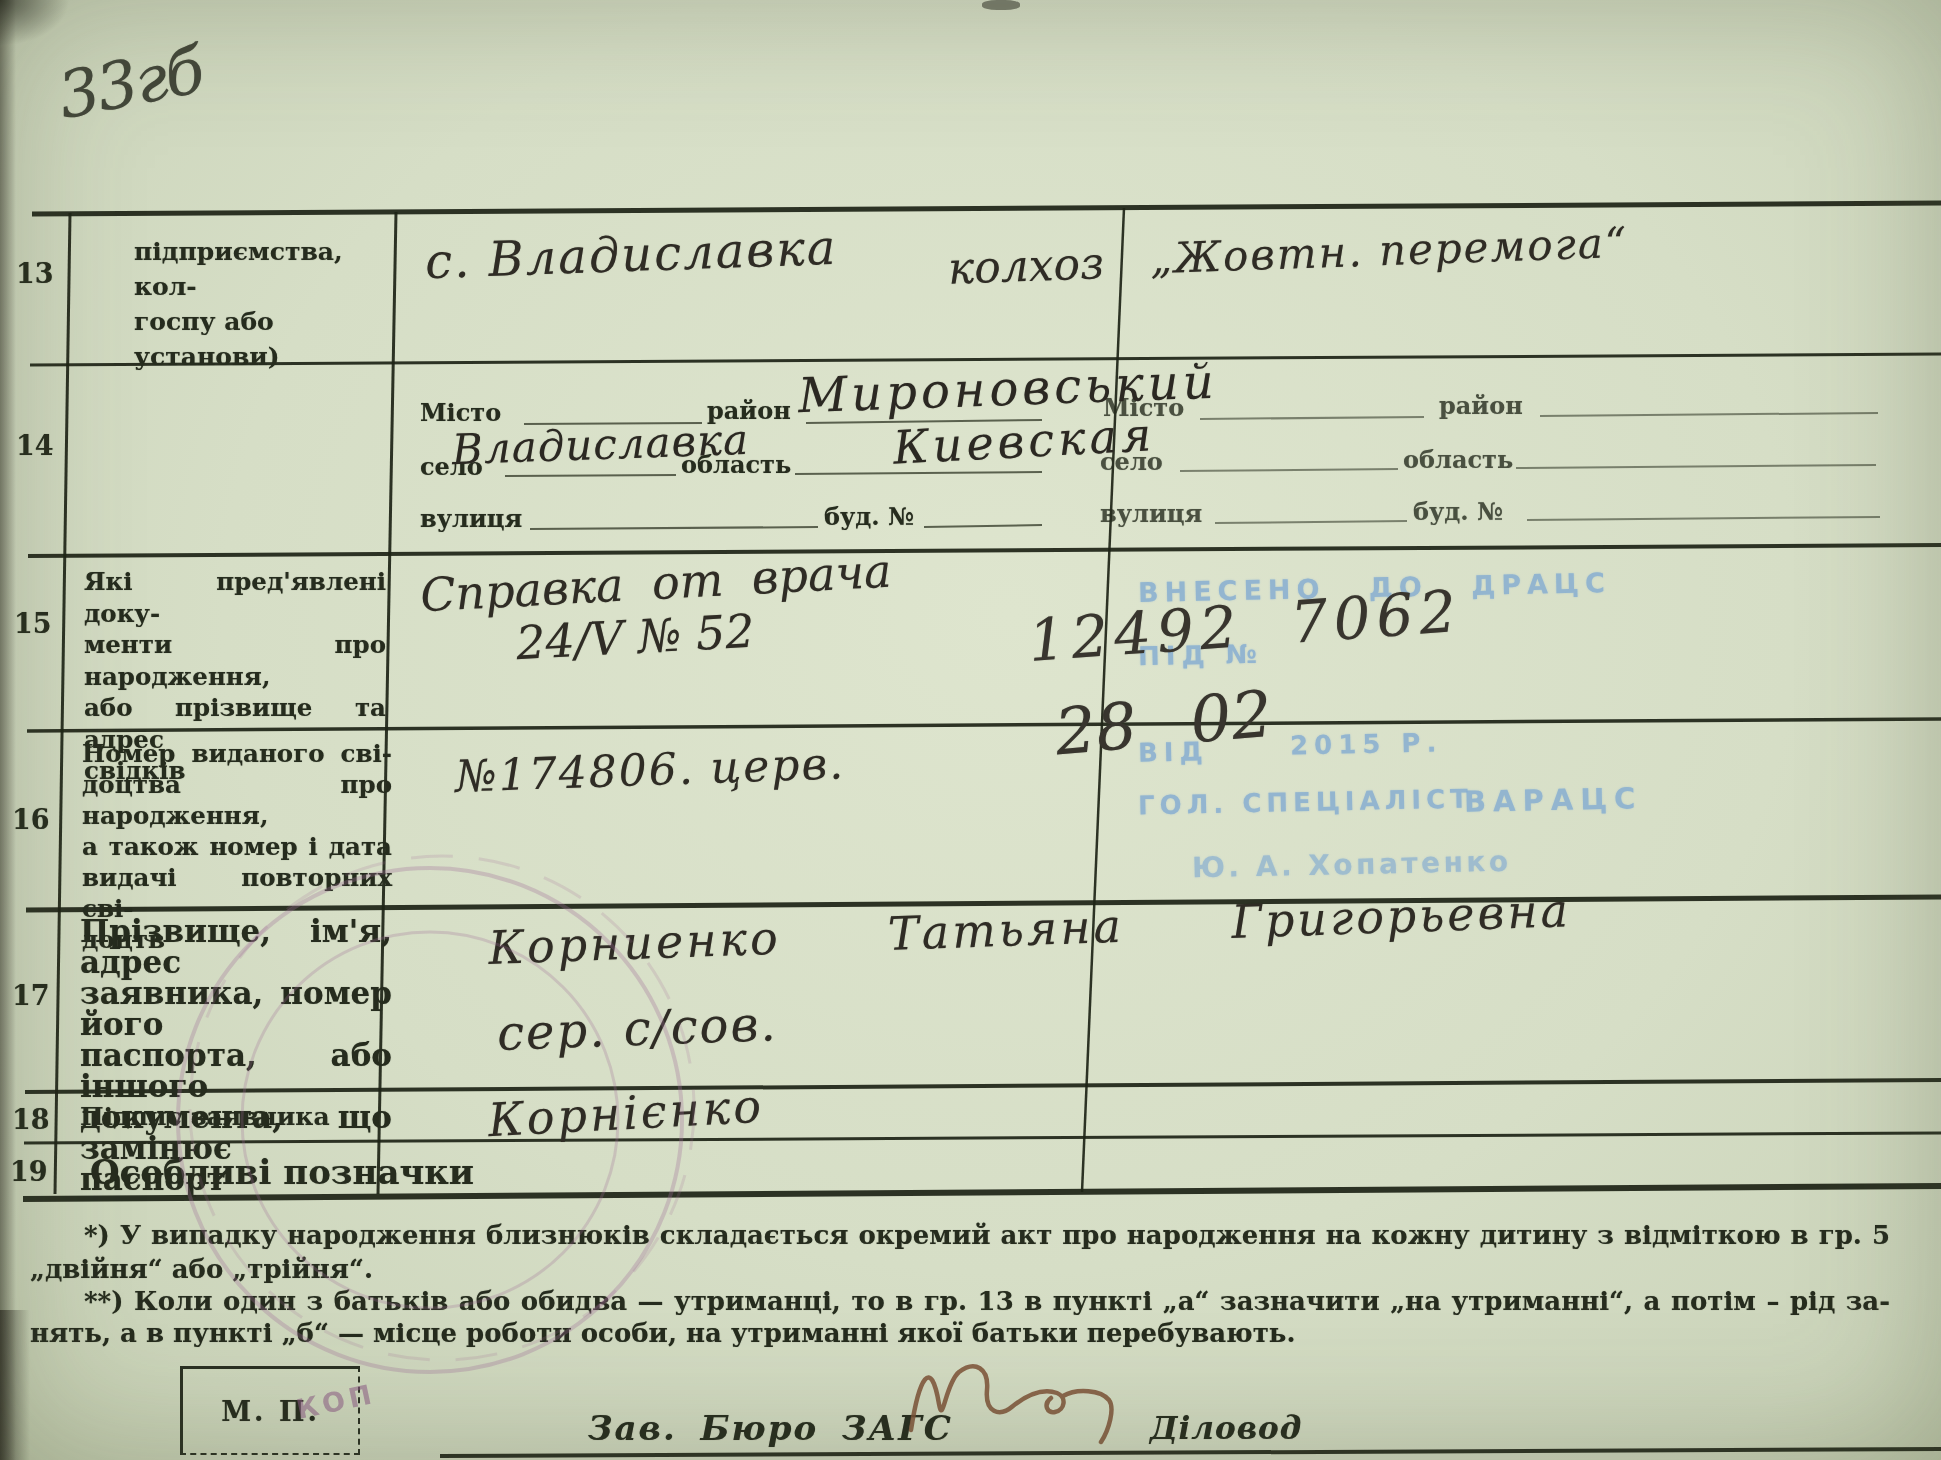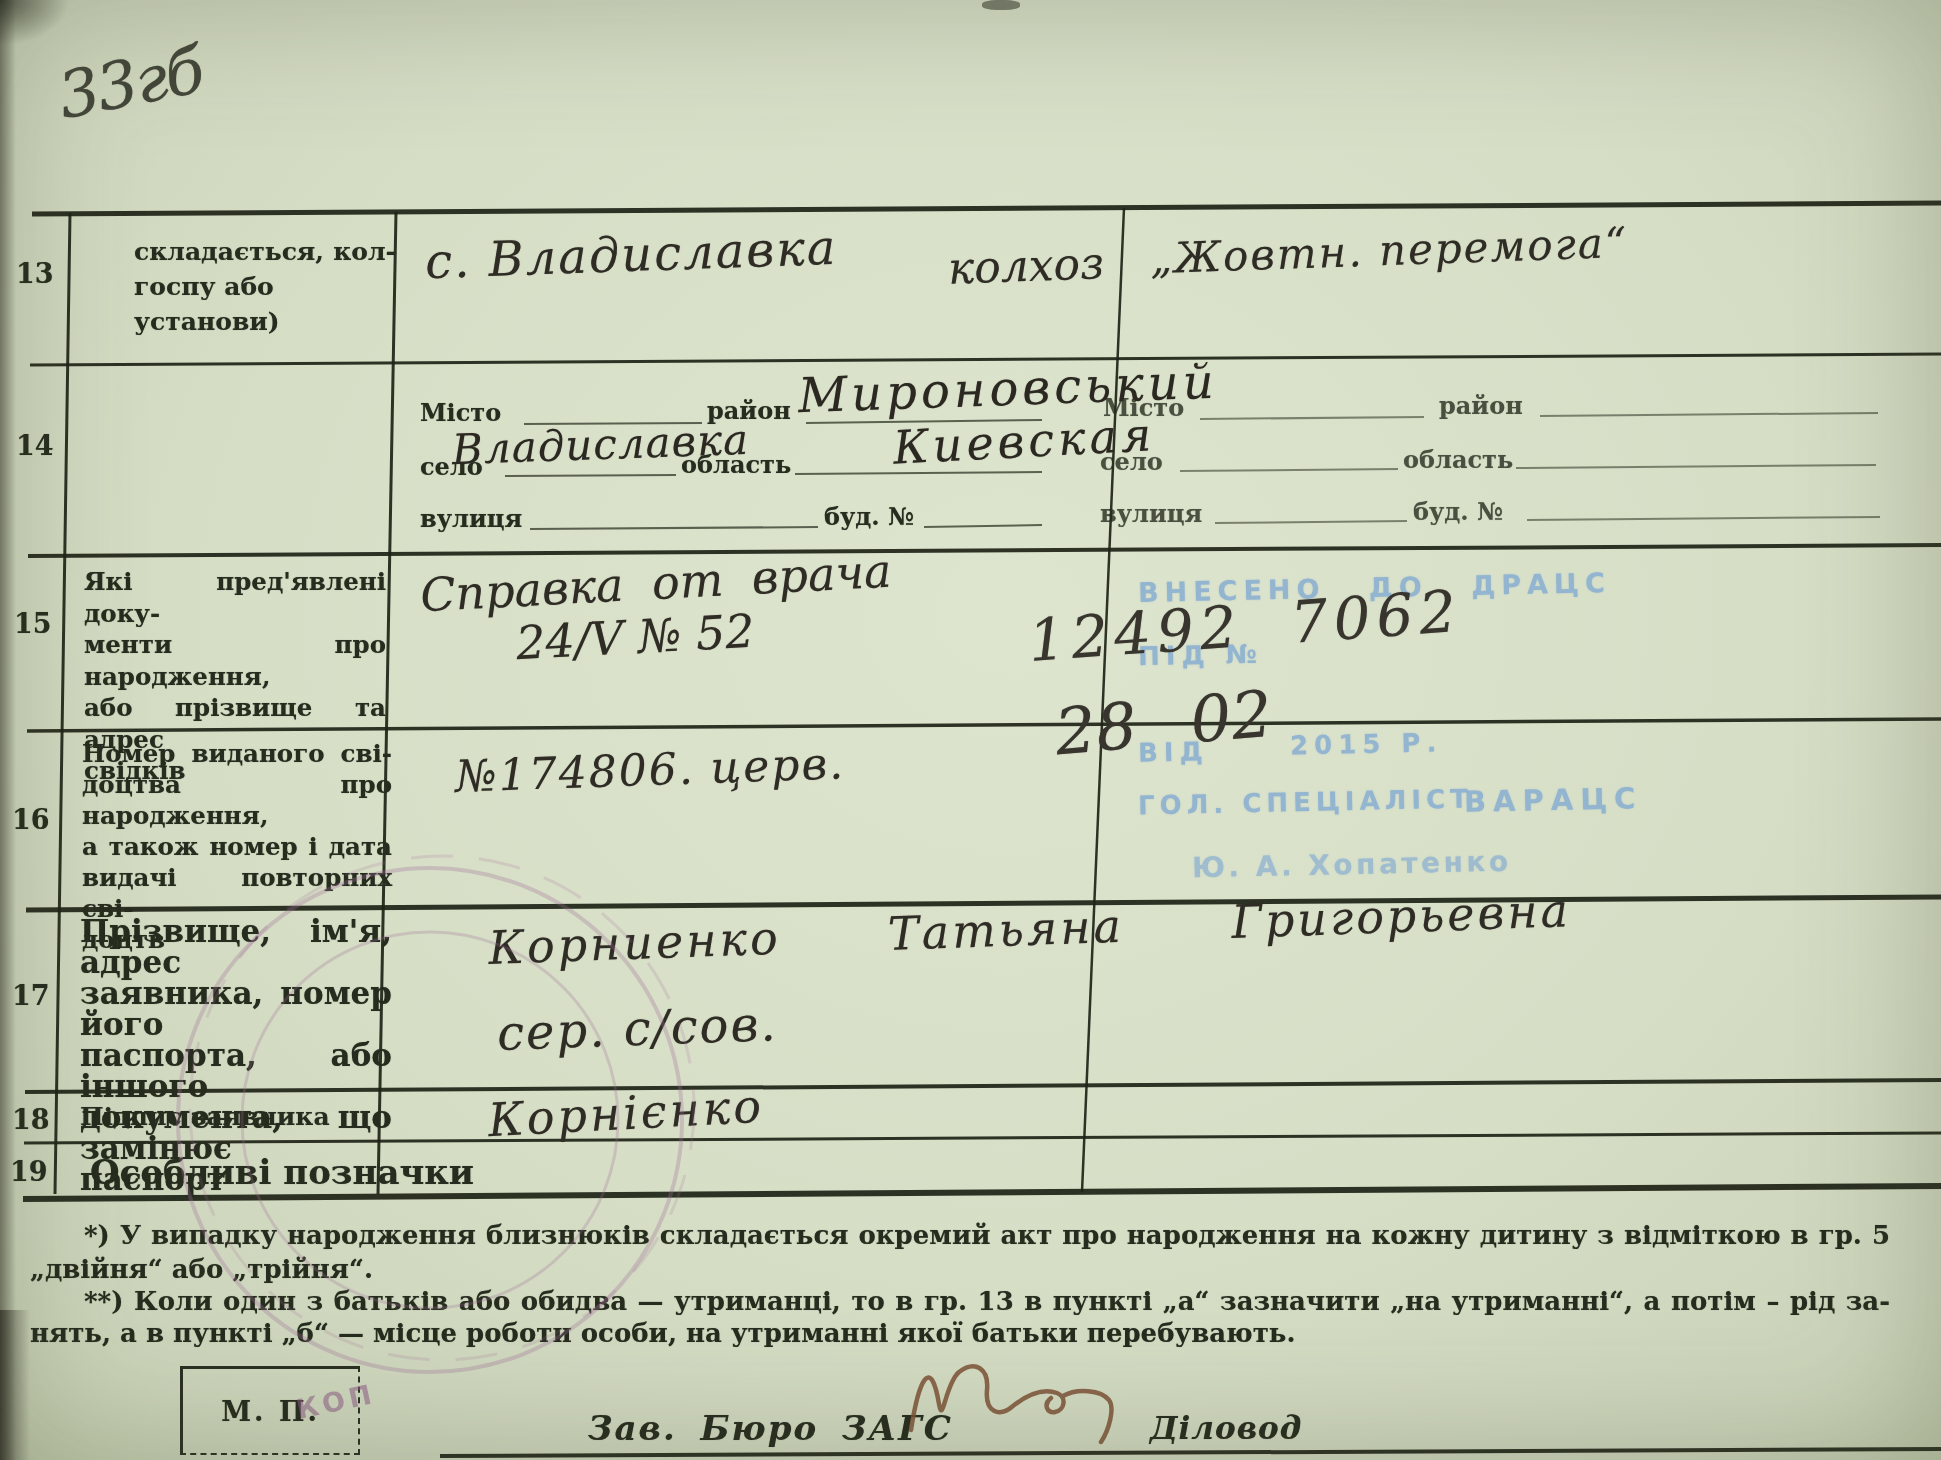--- a/index.html
+++ b/index.html
@@ -63,21 +63,21 @@
       <line x1="1516" y1="468" x2="1876" y2="465" stroke-opacity="0.6"></line>
       <line x1="1215" y1="523" x2="1407" y2="521" stroke-opacity="0.6"></line>
       <line x1="1527" y1="520" x2="1880" y2="517" stroke-opacity="0.6"></line>
     </g>
   </svg>
 
   <div class="hw" style="left:58px;top:46px;font-size:64px;letter-spacing:-2px;transform:rotate(-11deg);color:#43473a">33гб</div>
 
   <div class="print num" style="left:16px;top:258px">13</div>
   <div class="print lbl" style="left:96px;top:234px;width:300px">
-    <span class="j ind">складається, кол-</span>
+    <span class="j ind">підприємства, кол-</span>
     <span class="ind">госпу або установи)</span>
   </div>
   <div class="hw" style="left:425px;top:226px;font-size:48px;letter-spacing:2px;transform:rotate(-2deg)">с. Владиславка</div>
   <div class="hw" style="left:948px;top:240px;font-size:44px;transform:rotate(-2deg)">колхоз</div>
   <div class="hw" style="left:1150px;top:226px;font-size:42px;letter-spacing:2px;transform:rotate(-2deg)">„Жовтн. перемога“</div>
 
   <div class="print num" style="left:16px;top:430px">14</div>
 
   <div class="print fld" style="left:420px;top:398px">Місто</div>
   <div class="print fld" style="left:707px;top:396px">район</div>

